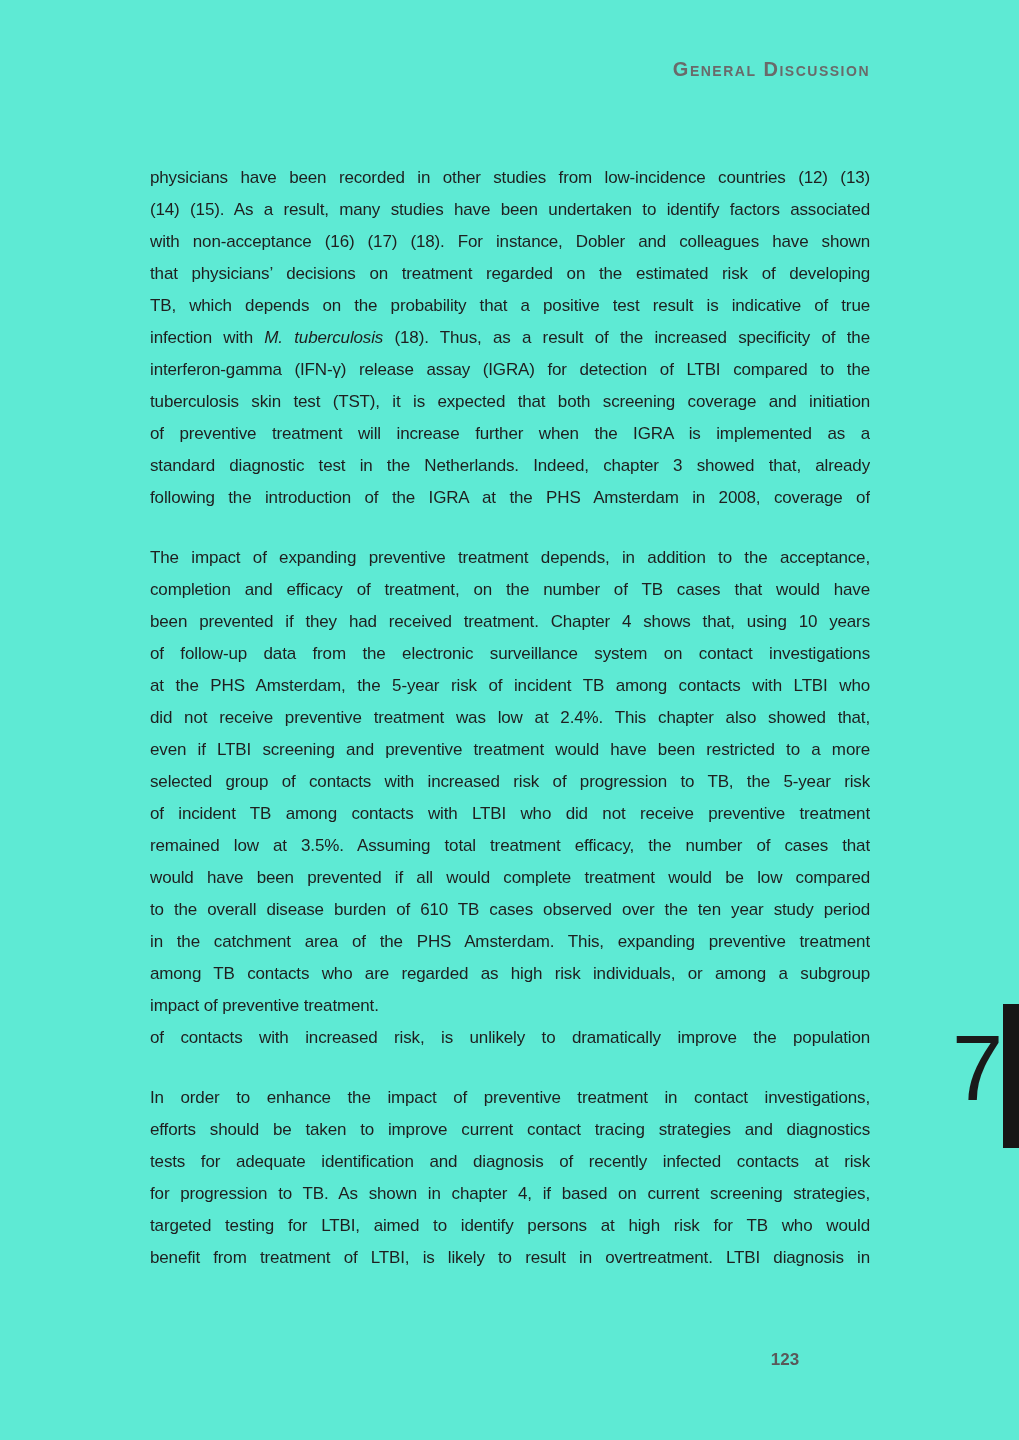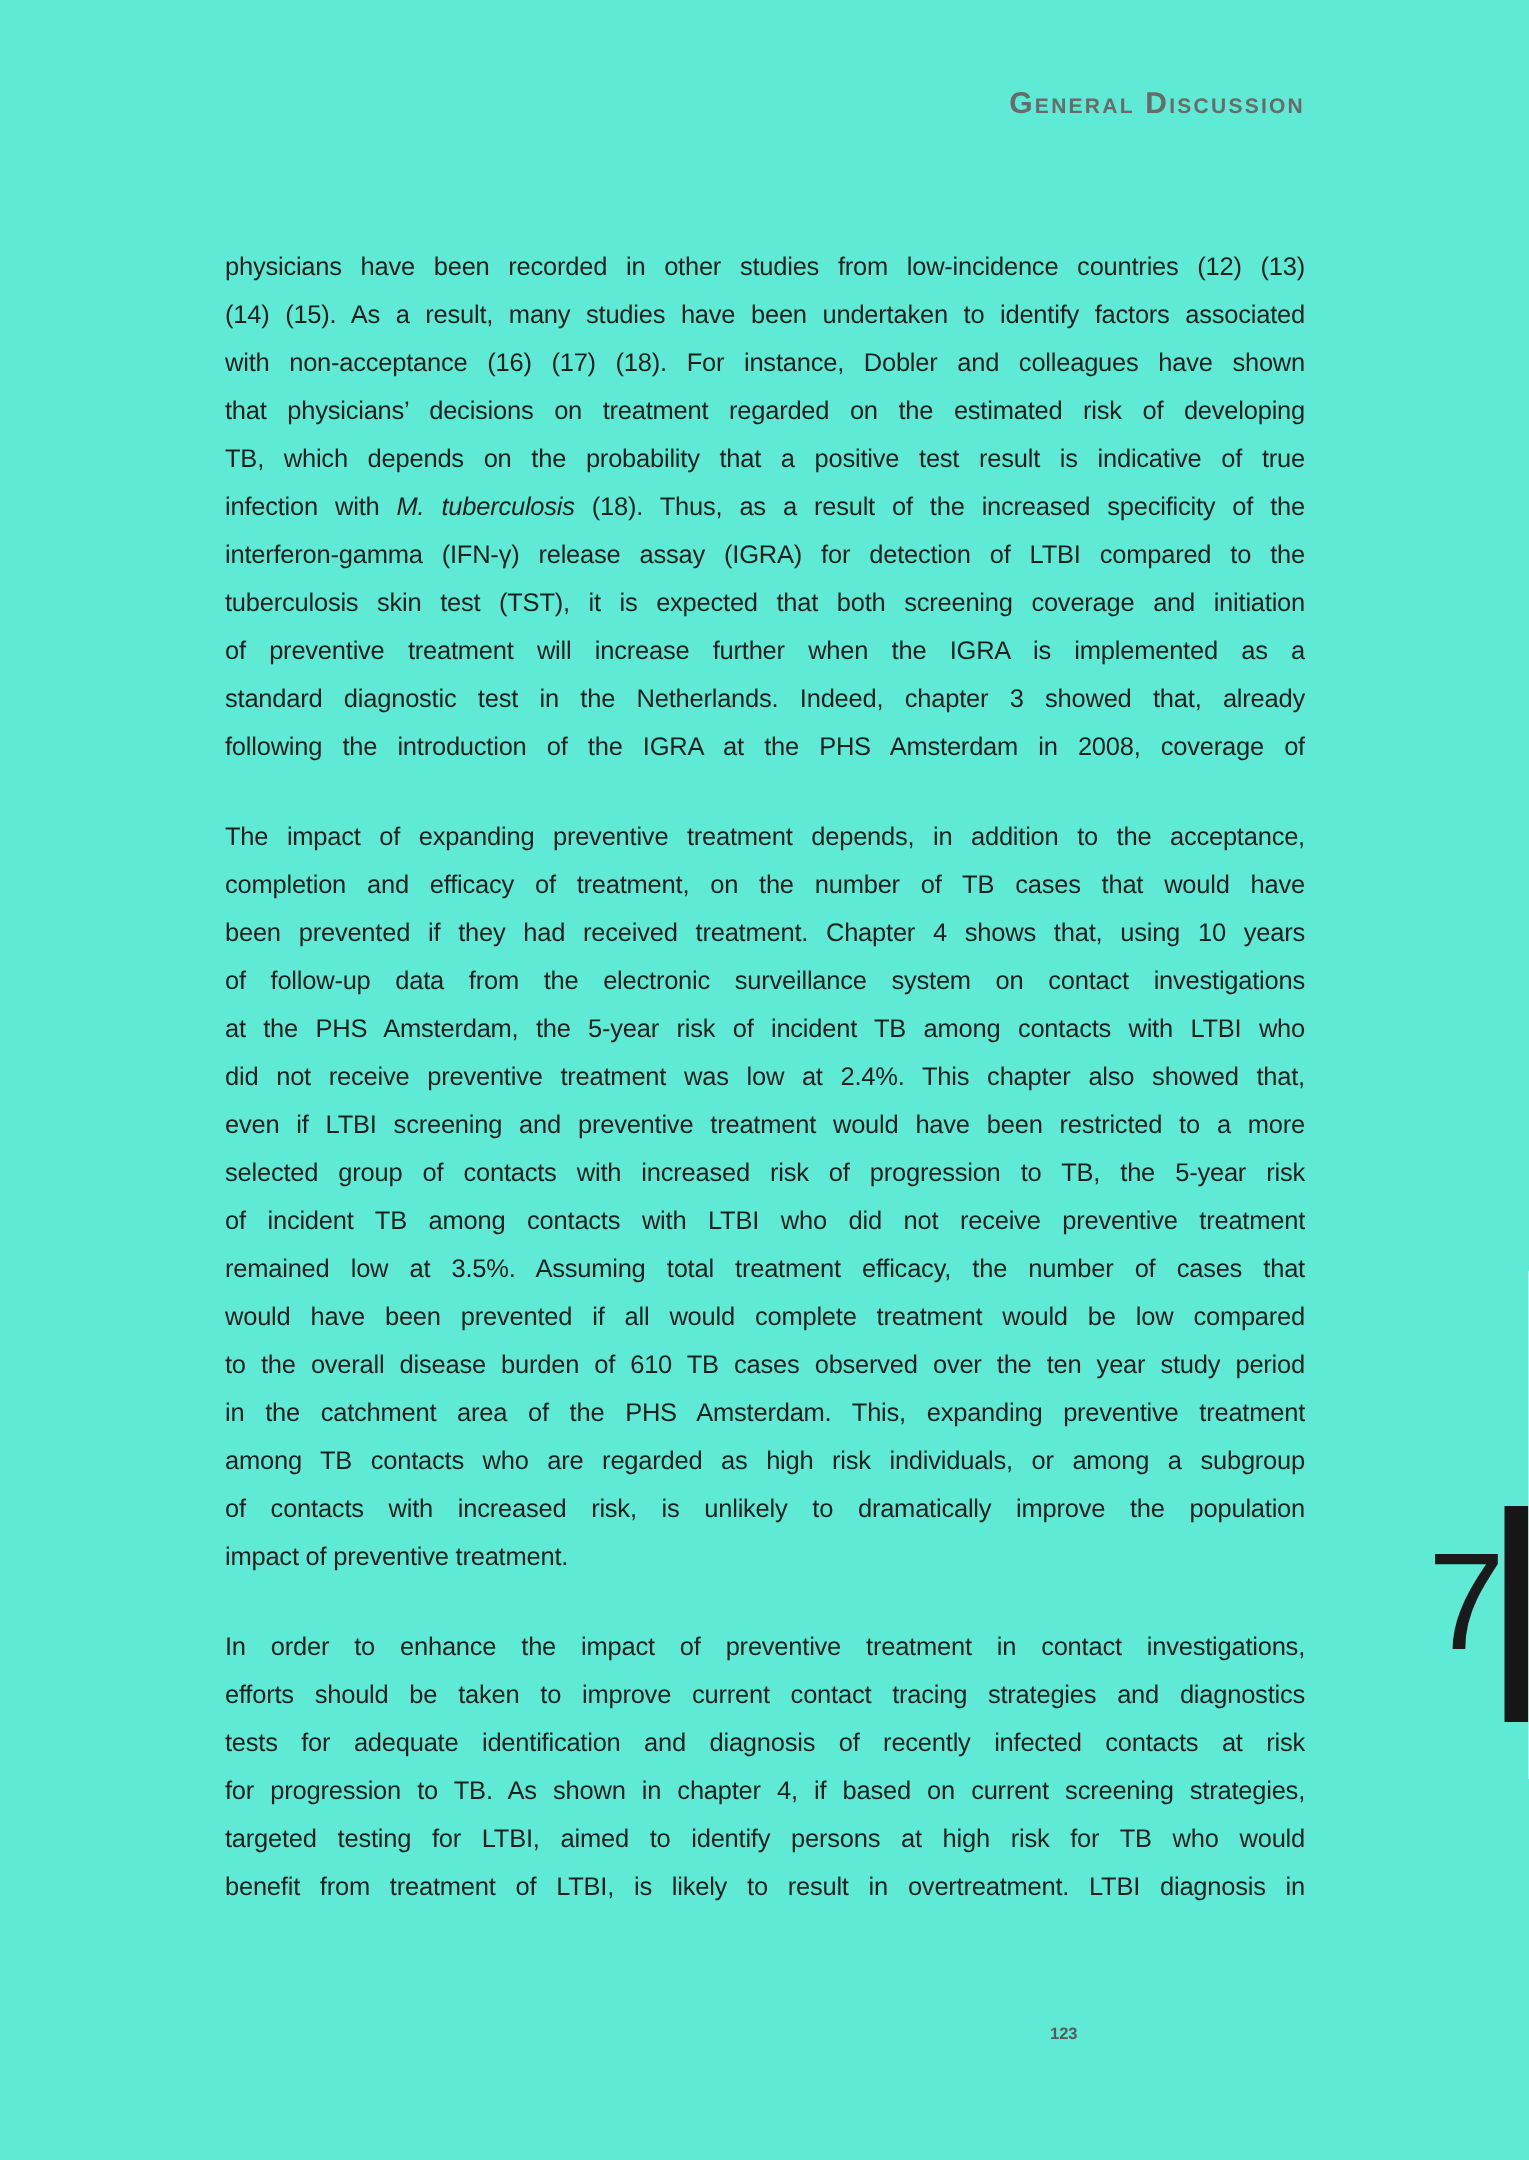--- a/index.html
+++ b/index.html
@@ -50,22 +50,22 @@
   }
   .chapter-tab{
     position:absolute;
     left:1003px;top:1004px;
     width:16px;height:144px;
     background:#161616;
   }
   .page-number{
     position:absolute;
     left:700px;top:1350px;width:170px;
-    text-align:left;
-    font-size:11px;
+    text-align:center;
+    font-size:17px;
     font-weight:700;
     color:#595959;
   }
 </style>
 </head>
 <body>
 
 <div class="page">
 
   <div class="running-head">General Discussion</div>
@@ -94,22 +94,22 @@
       <div class="line">at the PHS Amsterdam, the 5-year risk of incident TB among contacts with LTBI who</div>
       <div class="line">did not receive preventive treatment was low at 2.4%. This chapter also showed that,</div>
       <div class="line">even if LTBI screening and preventive treatment would have been restricted to a more</div>
       <div class="line">selected group of contacts with increased risk of progression to TB, the 5-year risk</div>
       <div class="line">of incident TB among contacts with LTBI who did not receive preventive treatment</div>
       <div class="line">remained low at 3.5%. Assuming total treatment efficacy, the number of cases that</div>
       <div class="line">would have been prevented if all would complete treatment would be low compared</div>
       <div class="line">to the overall disease burden of 610 TB cases observed over the ten year study period</div>
       <div class="line">in the catchment area of the PHS Amsterdam. This, expanding preventive treatment</div>
       <div class="line">among TB contacts who are regarded as high risk individuals, or among a subgroup</div>
+      <div class="line last">impact of preventive treatment.</div>
       <div class="line">of contacts with increased risk, is unlikely to dramatically improve the population</div>
-      <div class="line last">impact of preventive treatment.</div>
     </div>
 
     <div class="para">
       <div class="line">In order to enhance the impact of preventive treatment in contact investigations,</div>
       <div class="line">efforts should be taken to improve current contact tracing strategies and diagnostics</div>
       <div class="line">tests for adequate identification and diagnosis of recently infected contacts at risk</div>
       <div class="line">for progression to TB. As shown in chapter 4, if based on current screening strategies,</div>
       <div class="line">targeted testing for LTBI, aimed to identify persons at high risk for TB who would</div>
       <div class="line">benefit from treatment of LTBI, is likely to result in overtreatment. LTBI diagnosis in</div>
     </div>

